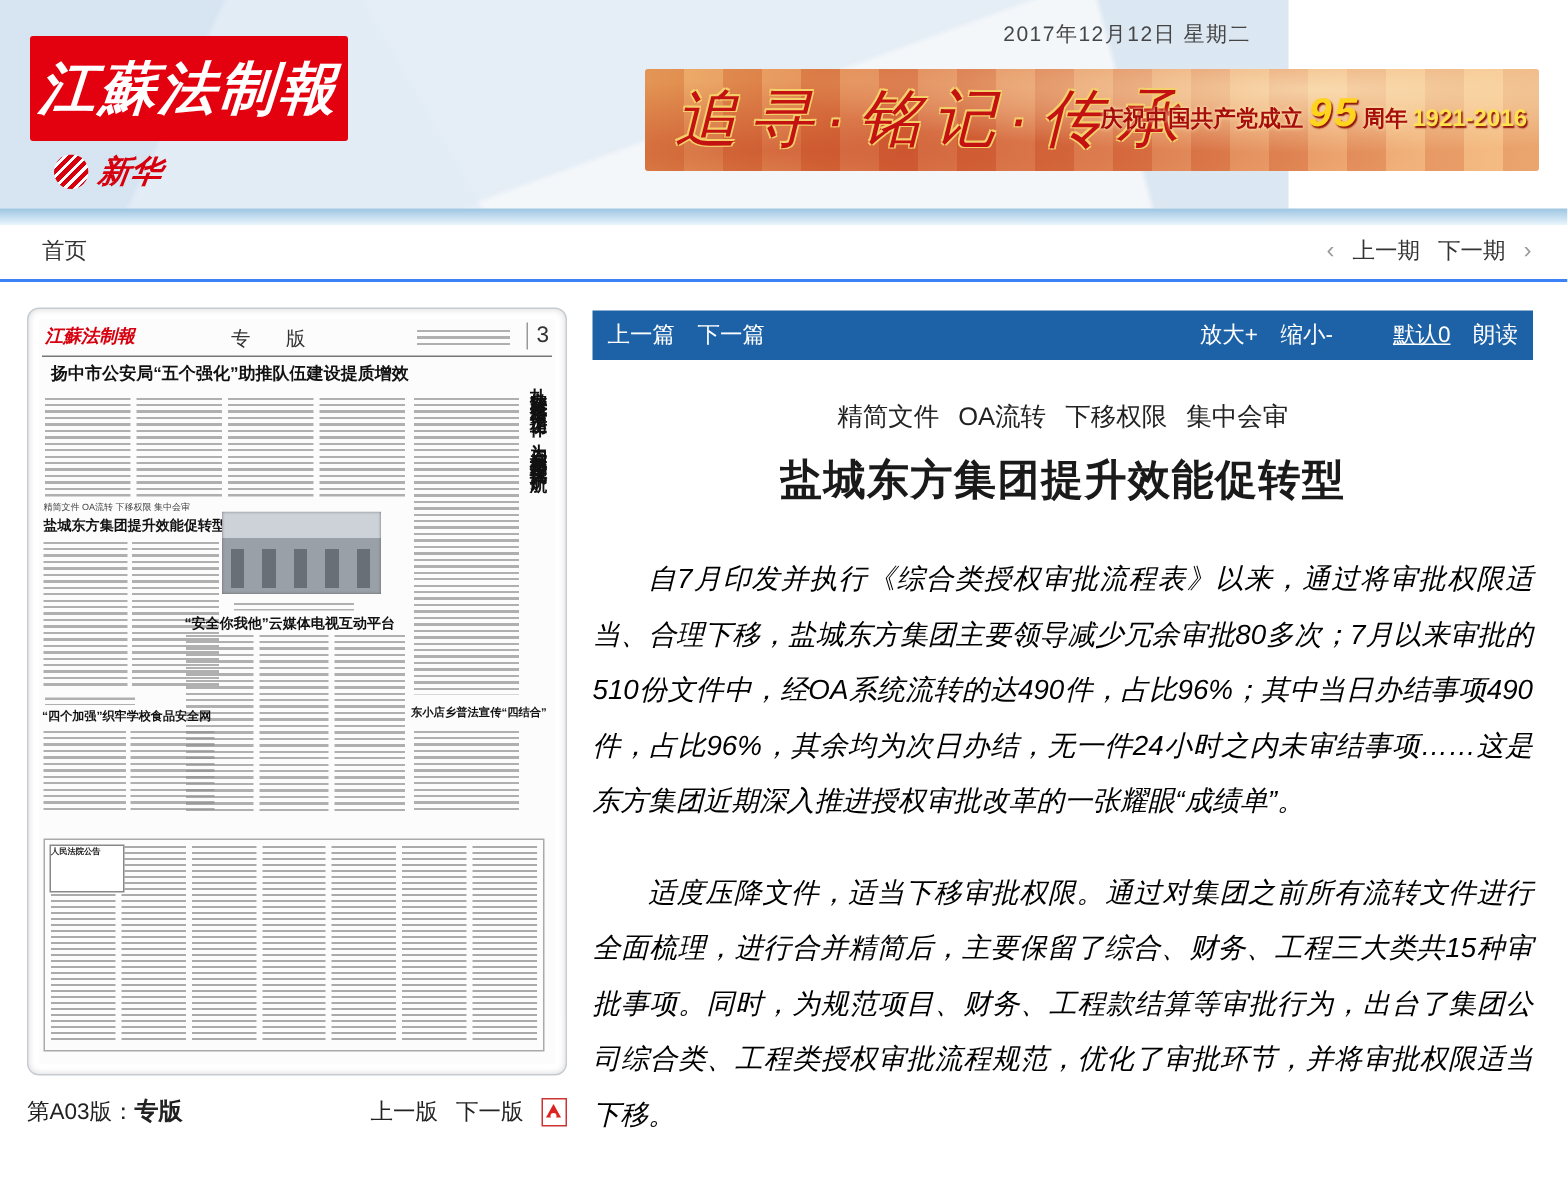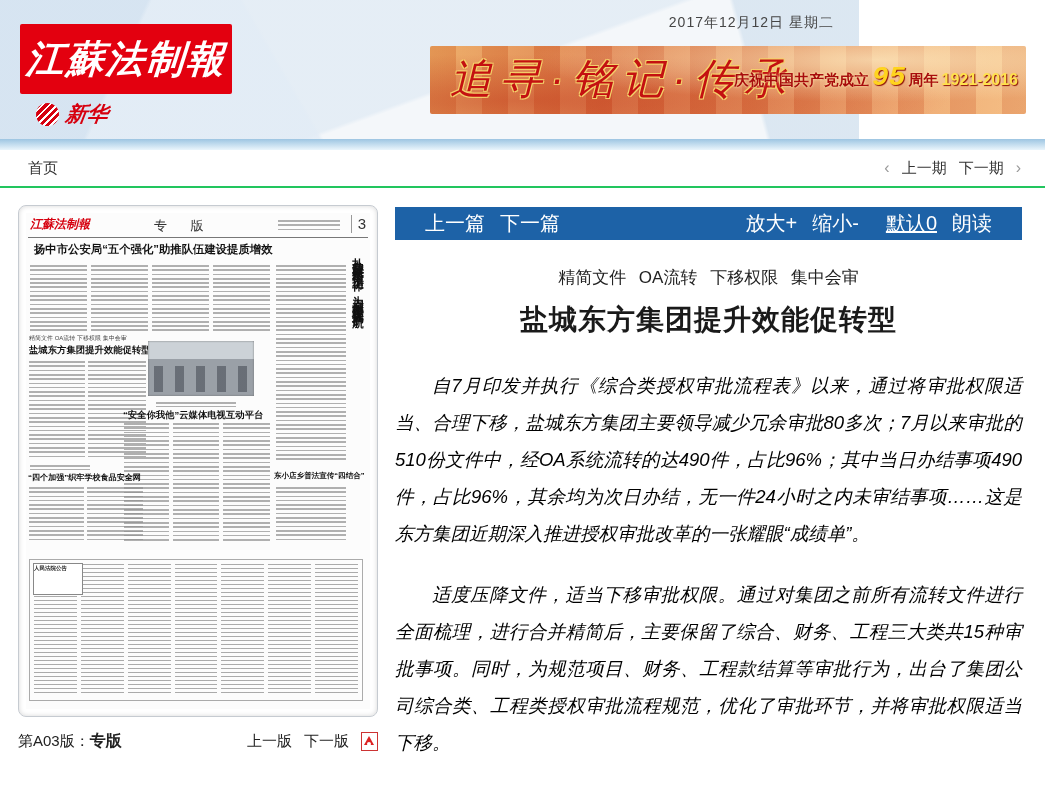--- a/index.html
+++ b/index.html
@@ -74,21 +74,21 @@
     color:#ffd41e;font-weight:bold;font-style:italic;font-size:28px;line-height:1;
     text-shadow:1px 1px 1px #8d1005;
     font-family:Liberation Mono, monospace;
   }
   .banner-caption .yrs{
     color:#ffe24d;font-weight:bold;font-size:16px;margin-left:0;text-shadow:1px 1px 1px #8d1005;
   }
   
   .nav-bar{
     position:absolute;left:0;top:150px;width:1045px;height:36px;background:#fff;
-    border-bottom:2px solid #22c55e;
+    border-bottom:2px solid #3b82f6;
   }
   .nav-home{position:absolute;left:28px;top:0;line-height:36px;font-size:15px;color:#333;cursor:pointer;}
   .issue-nav{position:absolute;right:24px;top:0;line-height:36px;font-size:15px;color:#333;display:flex;gap:12px;align-items:center;}
   .issue-nav .angle{color:#9a9a9a;font-size:16px;}
   .issue-nav span{cursor:pointer;}
   
   .thumb-frame{
     position:absolute;left:18px;top:205px;width:344px;height:496px;
     border:1px solid #c6cbd1;border-radius:8px;padding:7px;background:#fff;
     box-shadow:inset 0 0 5px rgba(0,0,0,.16);
@@ -156,24 +156,24 @@
     content:"";position:absolute;left:2px;top:3px;width:0;height:0;
     border-left:5px solid transparent;border-right:5px solid transparent;border-bottom:9px solid #d22;
   }
   .pdf-icon::after{
     content:"";position:absolute;left:5px;top:9px;width:4px;height:4px;background:#fff;border-radius:50%;
   }
   
   .article-toolbar{
     position:absolute;left:395px;top:207px;width:627px;height:33px;background:#1d62a7;
     display:flex;justify-content:space-between;align-items:center;
-    padding:0 30px;box-sizing:border-box;color:#fff;font-size:20px;
+    padding:0 10px;box-sizing:border-box;color:#fff;font-size:15px;
   }
   .article-toolbar .grp{display:flex;gap:15px;align-items:center;}
-  .article-toolbar .grp.right .gap-big{margin-left:12px;text-decoration:underline;}
+  .article-toolbar .grp.right .gap-big{margin-left:25px;text-decoration:underline;}
   .article-toolbar span{cursor:pointer;}
   .article-body{position:absolute;left:395px;top:240px;width:627px;}
   .article-kicker{margin-top:26px;text-align:center;font-size:17px;color:#222;word-spacing:8px;}
   .article-title{
     margin-top:12px;text-align:center;font-size:28px;font-weight:bold;color:#1a1a1a;letter-spacing:1px;
   }
   .article-paras{margin-top:28px;font-size:18.5px;line-height:37px;color:#000;text-align:justify;}
   .article-paras p{margin:0 0 24px;text-indent:2em;font-style:italic;}
 </style>
 </head>

